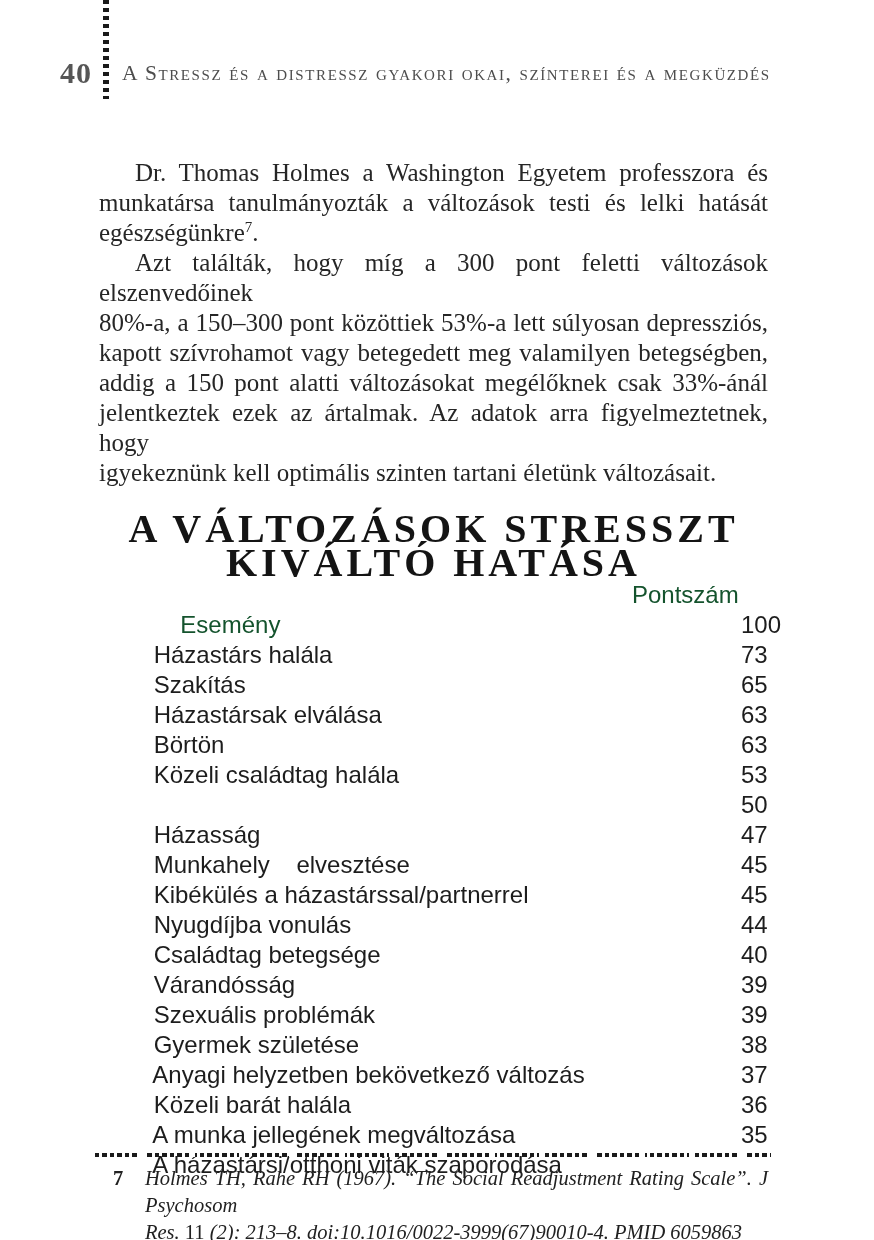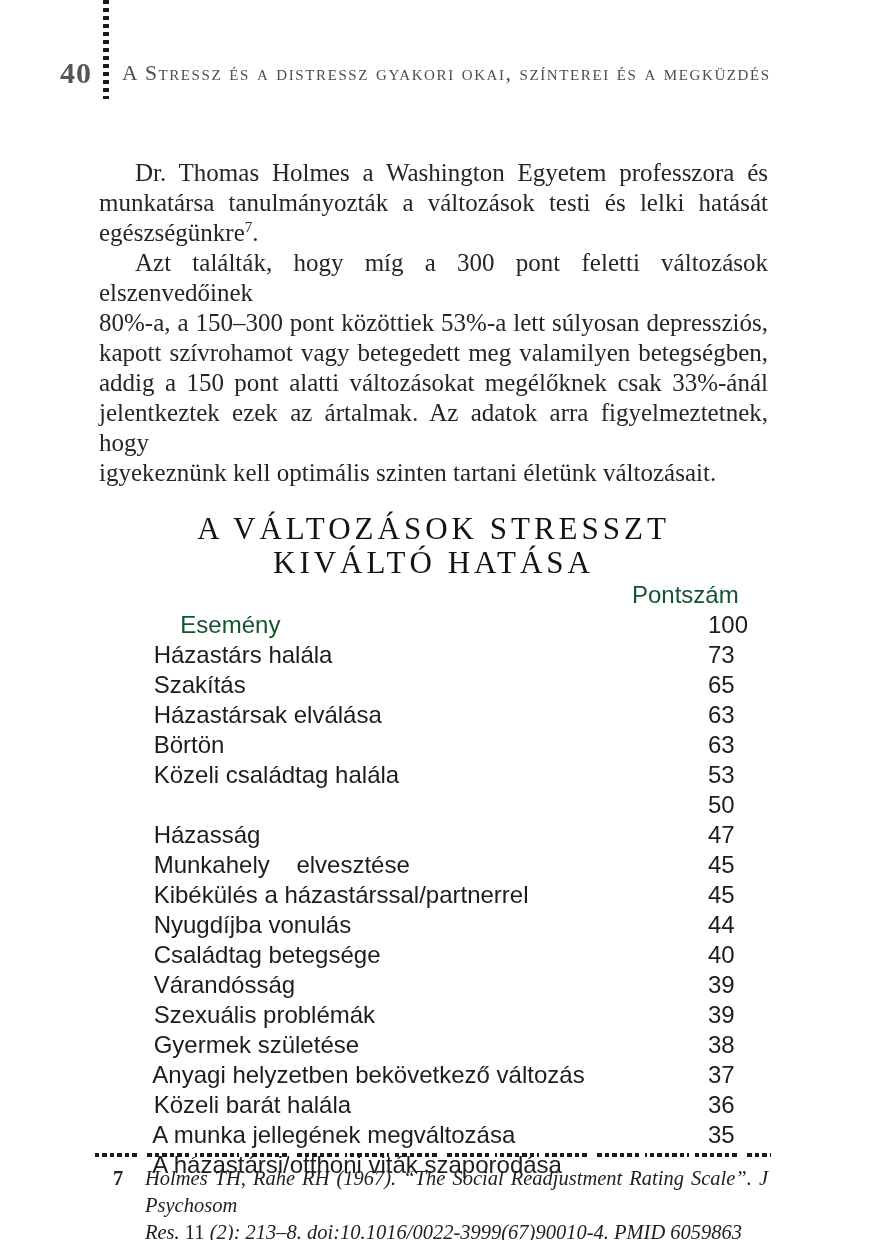--- a/index.html
+++ b/index.html
@@ -16,27 +16,27 @@
 
   
   .column{position:absolute;left:99px;top:158px;width:669px;}
 
   .para .line{font-size:25px;line-height:30px;color:#262626;
               text-align:justify;text-align-last:justify;}
   .para .line.last{text-align-last:left;}
   .para.indent .line:first-child{text-indent:36px;}
   .para sup{font-size:15px;line-height:0;vertical-align:super;}
 
-  .tbl-title{margin:24px 0 0 0;text-align:center;font-size:31px;line-height:34px;
-             font-weight:normal;letter-spacing:4px;color:#141414;}
+  .tbl-title{margin:24px 0 0 0;text-align:center;font-size:40px;line-height:34px;
+             font-weight:bold;letter-spacing:4px;color:#141414;}
 
   .stress-table{font-family:"Liberation Sans",sans-serif;font-size:24px;line-height:30px;
                 color:#1d1d1d;}
   .trow{position:relative;padding-left:28px;height:30px;white-space:pre;}
-  .trow .sc{position:absolute;left:609px;top:0;}
+  .trow .sc{position:absolute;left:642px;top:0;}
   .thead .ev,.thead .sc{color:#14532d;}
   .thead .sc{left:533px;}
 
   .hrule{position:relative;left:-4px;width:676px;height:4px;margin-top:3px;
          background-image:
            repeating-linear-gradient(to right,transparent 0 44px,#ffffff 44px 50px),
            repeating-linear-gradient(to right,#1a1a1a 0 4.5px,transparent 4.5px 7.5px);}
 
   .footnote{position:relative;margin-top:8px;padding-left:46px;
             font-size:20.5px;line-height:27px;color:#212121;}

